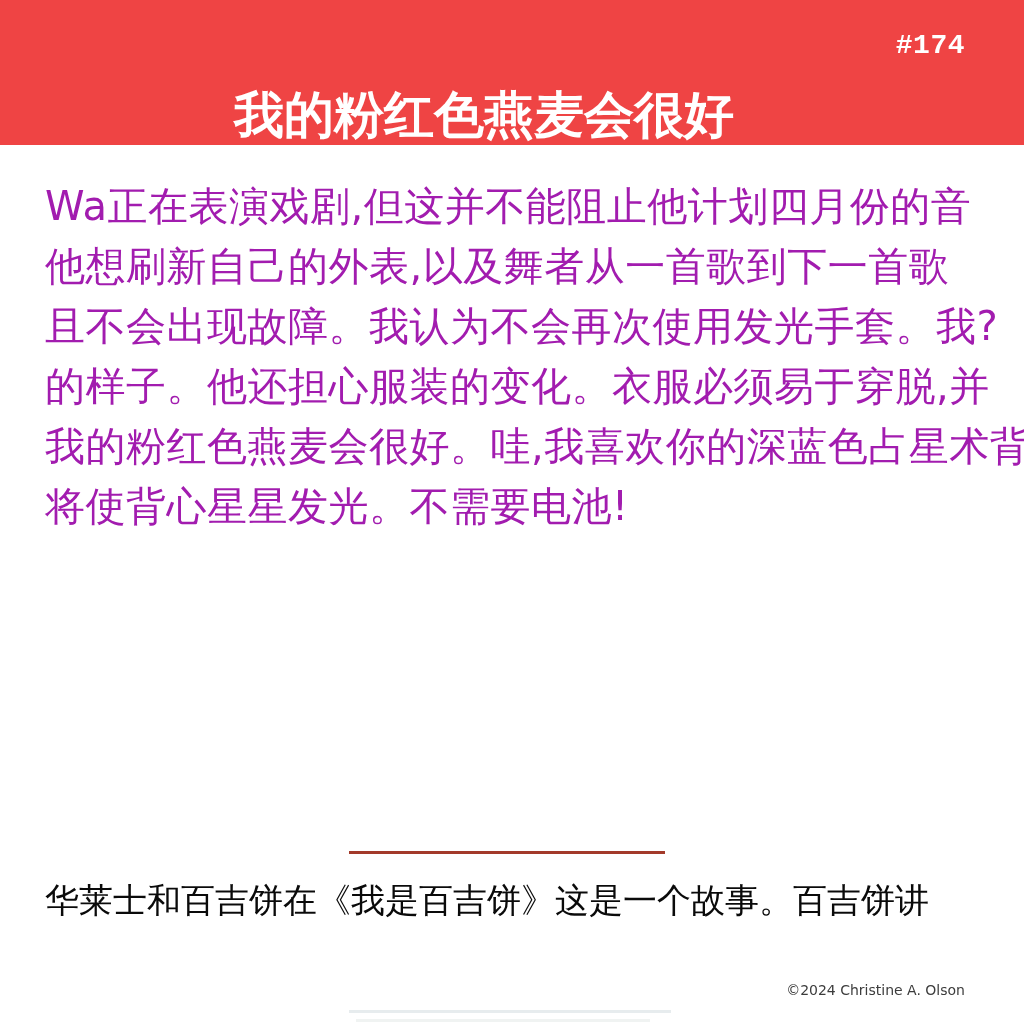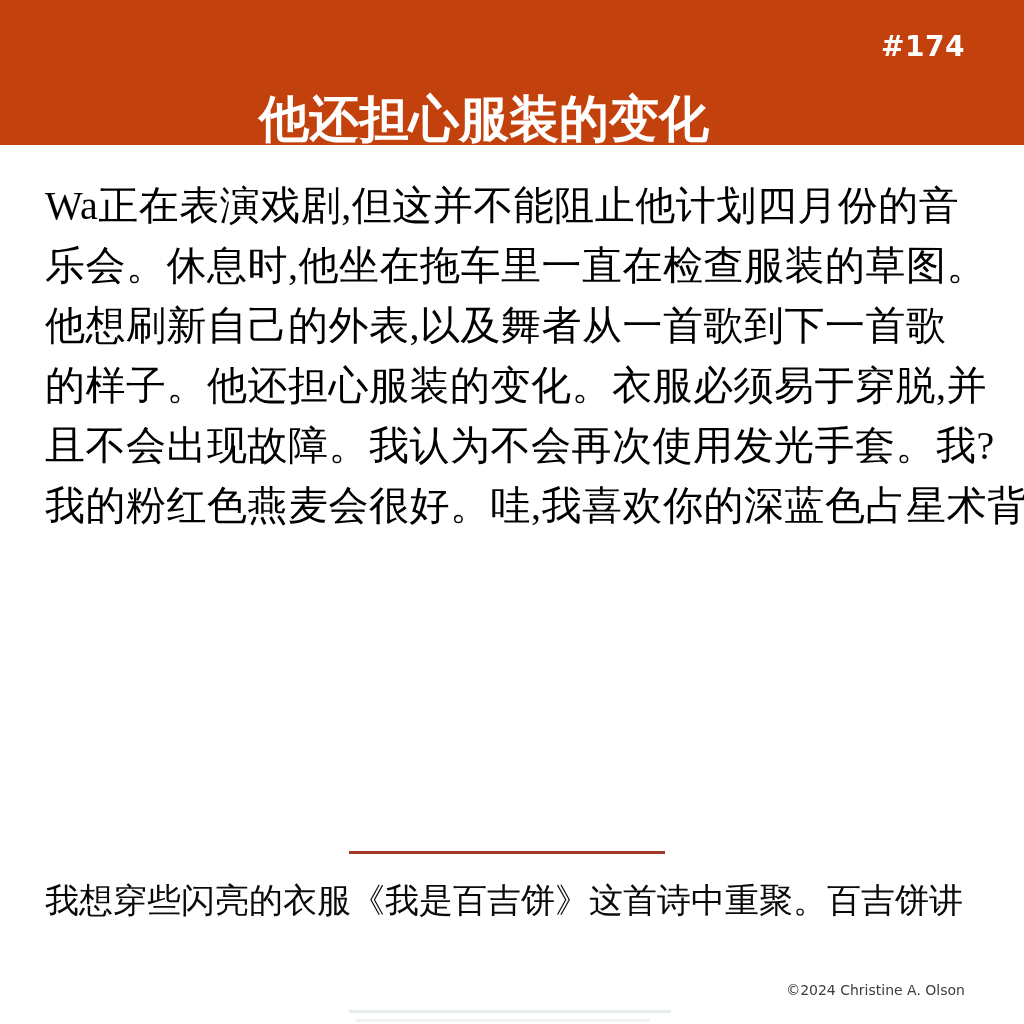--- a/index.html
+++ b/index.html
@@ -14,21 +14,22 @@
     height: 1024px;
     background: #ffffff;
     overflow: hidden;
   }
   
   .header {
     position: absolute;
     top: 0; left: 0;
     width: 1024px;
     height: 145px;
-    background: #c2410c;
+    background: #ef4444;
+    font-family: Liberation Mono, monospace;
   }
   .badge {
     position: absolute;
     top: 30px;
     right: 59px;
     color: #ffffff;
     font-size: 28px;
     font-weight: bold;
     letter-spacing: 0.5px;
   }
@@ -45,22 +46,21 @@
     font-weight: bold;
     line-height: 60px;
     white-space: nowrap;
   }
   
   .body-text {
     position: absolute;
     top: 176px;
     left: 45px;
     width: 960px;
-    color: #000000;
-    font-family: Liberation Serif, serif;
+    color: #a21caf;
   }
   .body-line {
     font-size: 40px;
     line-height: 60px;
     white-space: nowrap;
     letter-spacing: 0.5px;
   }
   
   .divider {
     position: absolute;
@@ -109,36 +109,36 @@
     background: #f0f3f2;
   }
 </style>
 </head>
 <body>
 
 <div class="page">
 
   <div class="header">
     <div class="badge">#174</div>
-    <h1 class="title">他还担心服装的变化</h1>
+    <h1 class="title">我的粉红色燕麦会很好</h1>
   </div>
 
   <div class="body-text">
     <div class="body-line">Wa正在表演戏剧,但这并不能阻止他计划四月份的音</div>
-    <div class="body-line">乐会。休息时,他坐在拖车里一直在检查服装的草图。</div>
     <div class="body-line">他想刷新自己的外表,以及舞者从一首歌到下一首歌</div>
+    <div class="body-line">且不会出现故障。我认为不会再次使用发光手套。我?</div>
     <div class="body-line">的样子。他还担心服装的变化。衣服必须易于穿脱,并</div>
-    <div class="body-line">且不会出现故障。我认为不会再次使用发光手套。我?</div>
     <div class="body-line">我的粉红色燕麦会很好。哇,我喜欢你的深蓝色占星术背</div>
+    <div class="body-line">将使背心星星发光。不需要电池!</div>
   </div>
 
   <div class="divider"></div>
 
   <div class="footer-text">
-    <div class="footer-line">我想穿些闪亮的衣服《我是百吉饼》这首诗中重聚。百吉饼讲</div>
+    <div class="footer-line">华莱士和百吉饼在《我是百吉饼》这是一个故事。百吉饼讲</div>
   </div>
 
   <div class="copyright">©2024 Christine A. Olson</div>
 
   <div class="bottom-bar-1"></div>
   <div class="bottom-bar-2"></div>
 
 </div>
 
 </body></html>

